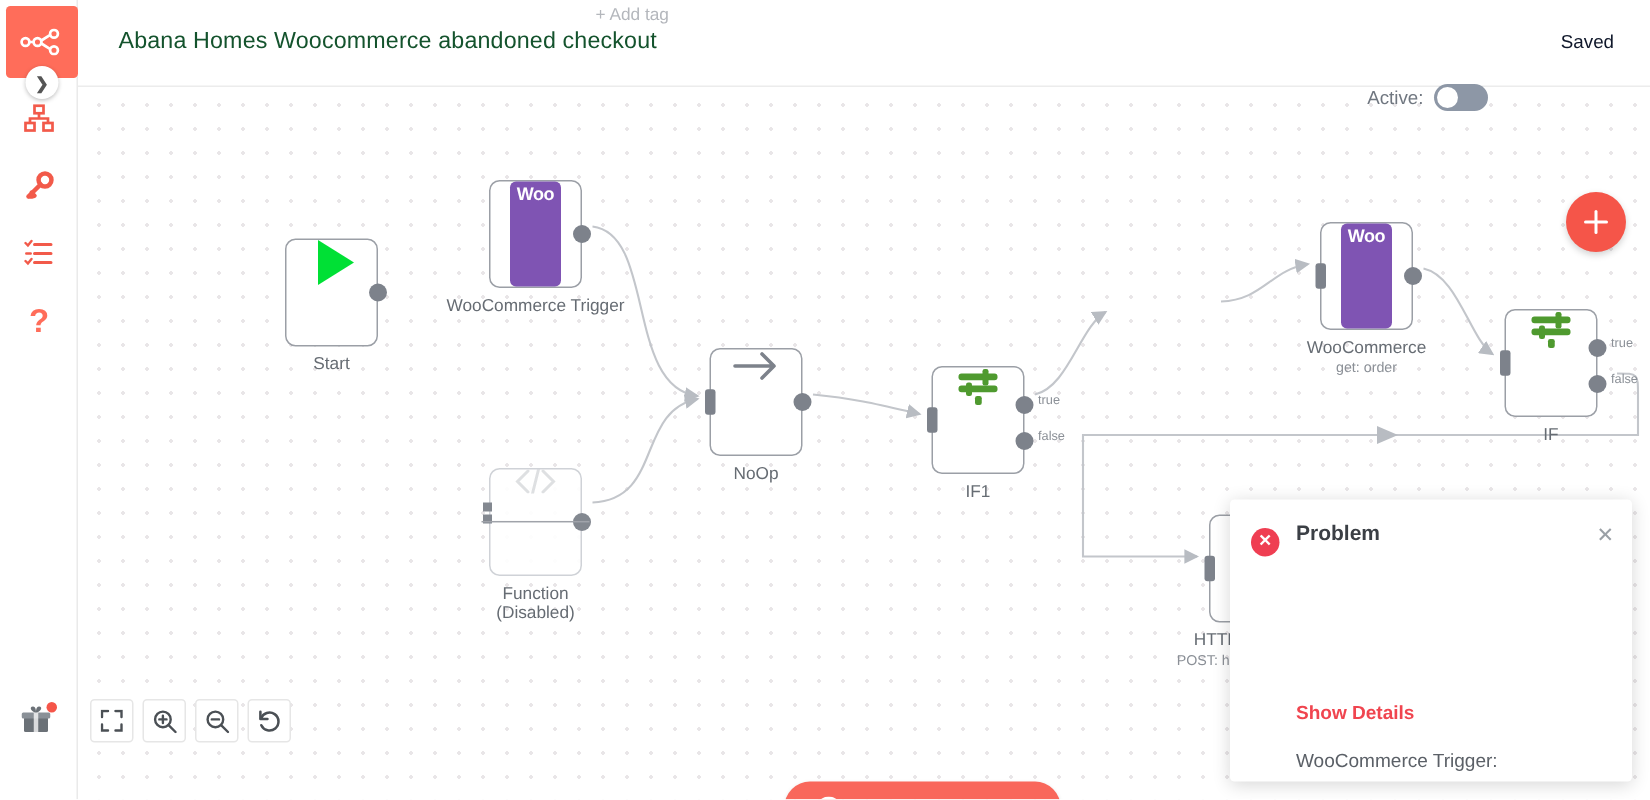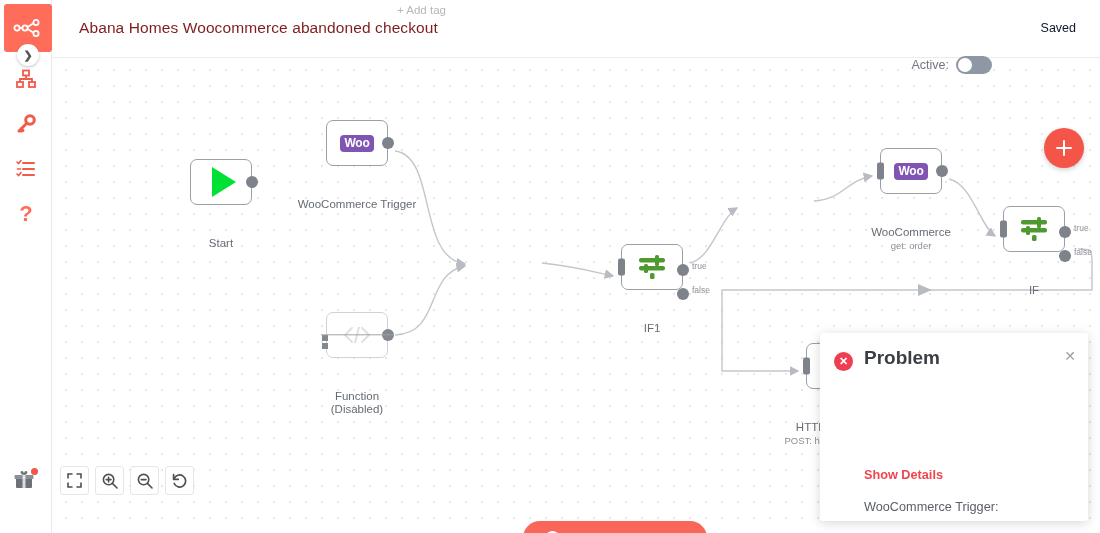--- a/index.html
+++ b/index.html
@@ -33,21 +33,21 @@
     color: #ff6d5a;
   }
 
   
   #header {
     position: absolute; left: 52px; top: 0; width: 1048px; height: 58px;
     background: #fff; border-bottom: 1px solid #ececec; z-index: 30;
   }
   #wf-title {
     position: absolute; left: 27px; top: 19px;
-    font-size: 15.5px; color: #7f1d1d; letter-spacing: .1px; white-space: nowrap;
+    font-size: 15.5px; color: #14532d; letter-spacing: .1px; white-space: nowrap;
   }
   #add-tag {
     position: absolute; left: 345px; top: 4px;
     font-size: 11.5px; color: #b4b7bc; cursor: pointer;
   }
   #active-wrap {
     position: absolute; right: 108px; top: 20px;
     display: flex; align-items: center; gap: 7px; margin-top: 36px;
   }
   #active-label { font-size: 12.5px; color: #707780; }
@@ -71,23 +71,23 @@
     background-image: radial-gradient(circle, #e9e6e8 1.1px, transparent 1.2px);
     background-size: 16px 16px;
     background-position: 6px 4px;
     overflow: hidden;
   }
   #edges { position: absolute; left: 0; top: 0; width: 1048px; height: 475px; }
 
   
   .node { position: absolute; }
   .nbox {
-    width: 62px; height: 46px; background: #fff;
+    width: 62px; height: 72px; background: #fff;
     border: 1.2px solid #9b9fa6; border-radius: 7px;
-    display: flex; align-items: center; justify-content: center;
+    display: flex; justify-content: center;
     position: relative;
   }
   .nbox.disabled { border-color: #cdd0d5; opacity: .95; }
   .nbox.disabled::after {
     content: ""; position: absolute; left: -6px; right: -6px; top: 50%;
     height: 1.4px; background: #9b9fa6; transform: translateY(-50%);
   }
   .nlabel {
     position: absolute; top: 78px; left: 50%; transform: translateX(-50%);
     font-size: 11.5px; color: #666c73; white-space: nowrap; text-align: center;
@@ -175,21 +175,21 @@
     padding: 14px 16px 0 14px;
   }
   #toast .err-ic {
     position: absolute; left: 14px; top: 19px; width: 19px; height: 19px;
     border-radius: 50%; background: #ef3e52;
     display: flex; align-items: center; justify-content: center;
     color: #fff; font-size: 11px; font-weight: bold; line-height: 1;
   }
   #toast .t-title {
     position: absolute; left: 44px; top: 14px;
-    font-size: 19px; font-weight: bold; color: #3b3f45;
+    font-size: 14px; font-weight: bold; color: #3b3f45;
   }
   #toast .t-close {
     position: absolute; right: 12px; top: 16px; font-size: 14px;
     color: #9aa0a6; cursor: pointer; line-height: 1;
   }
   #toast .t-body {
     position: absolute; left: 44px; top: 34px; width: 200px;
     font-size: 12.7px; color: #5b6067; line-height: 21px;
   }
   #toast .t-body em { font-style: italic; }
@@ -316,20 +316,30 @@
             <i></i>
           </span>
         <span class="port-out"></span>
       </div>
       <div class="nlabel">
         <span>Function</span>
         <span class="nsub" style="font-size:11.5px;color:#666c73">(Disabled)</span>
       </div>
     </div>
 
+    <div class="node" style="left:421px; top:174px">
+      <div class="nbox">
+        <svg width="32" height="22" viewBox="0 0 32 22">
+          <path d="M2 11 H28 M20 3 L28 11 L20 19" stroke="#7d828b" stroke-width="2.4" fill="none" stroke-linecap="round" stroke-linejoin="round"></path>
+        </svg>
+        <span class="port-in"></span>
+        <span class="port-out"></span>
+      </div>
+      <div class="nlabel">NoOp</div>
+    </div>
 
     <div class="node" style="left:569px; top:186px">
       <div class="nbox">
         <svg width="32" height="26" viewBox="0 0 32 26">
           <rect x="3" y="4" width="26" height="4.5" rx="2" fill="#4f9a2f"></rect>
           <rect x="3" y="12" width="26" height="4.5" rx="2" fill="#4f9a2f"></rect>
           <rect x="14" y="19" width="4.5" height="6" rx="1.5" fill="#4f9a2f"></rect>
           <rect x="19" y="1" width="4" height="11" rx="1.5" fill="#4f9a2f"></rect>
           <rect x="8" y="10" width="4" height="9" rx="1.5" fill="#4f9a2f"></rect>
         </svg>

